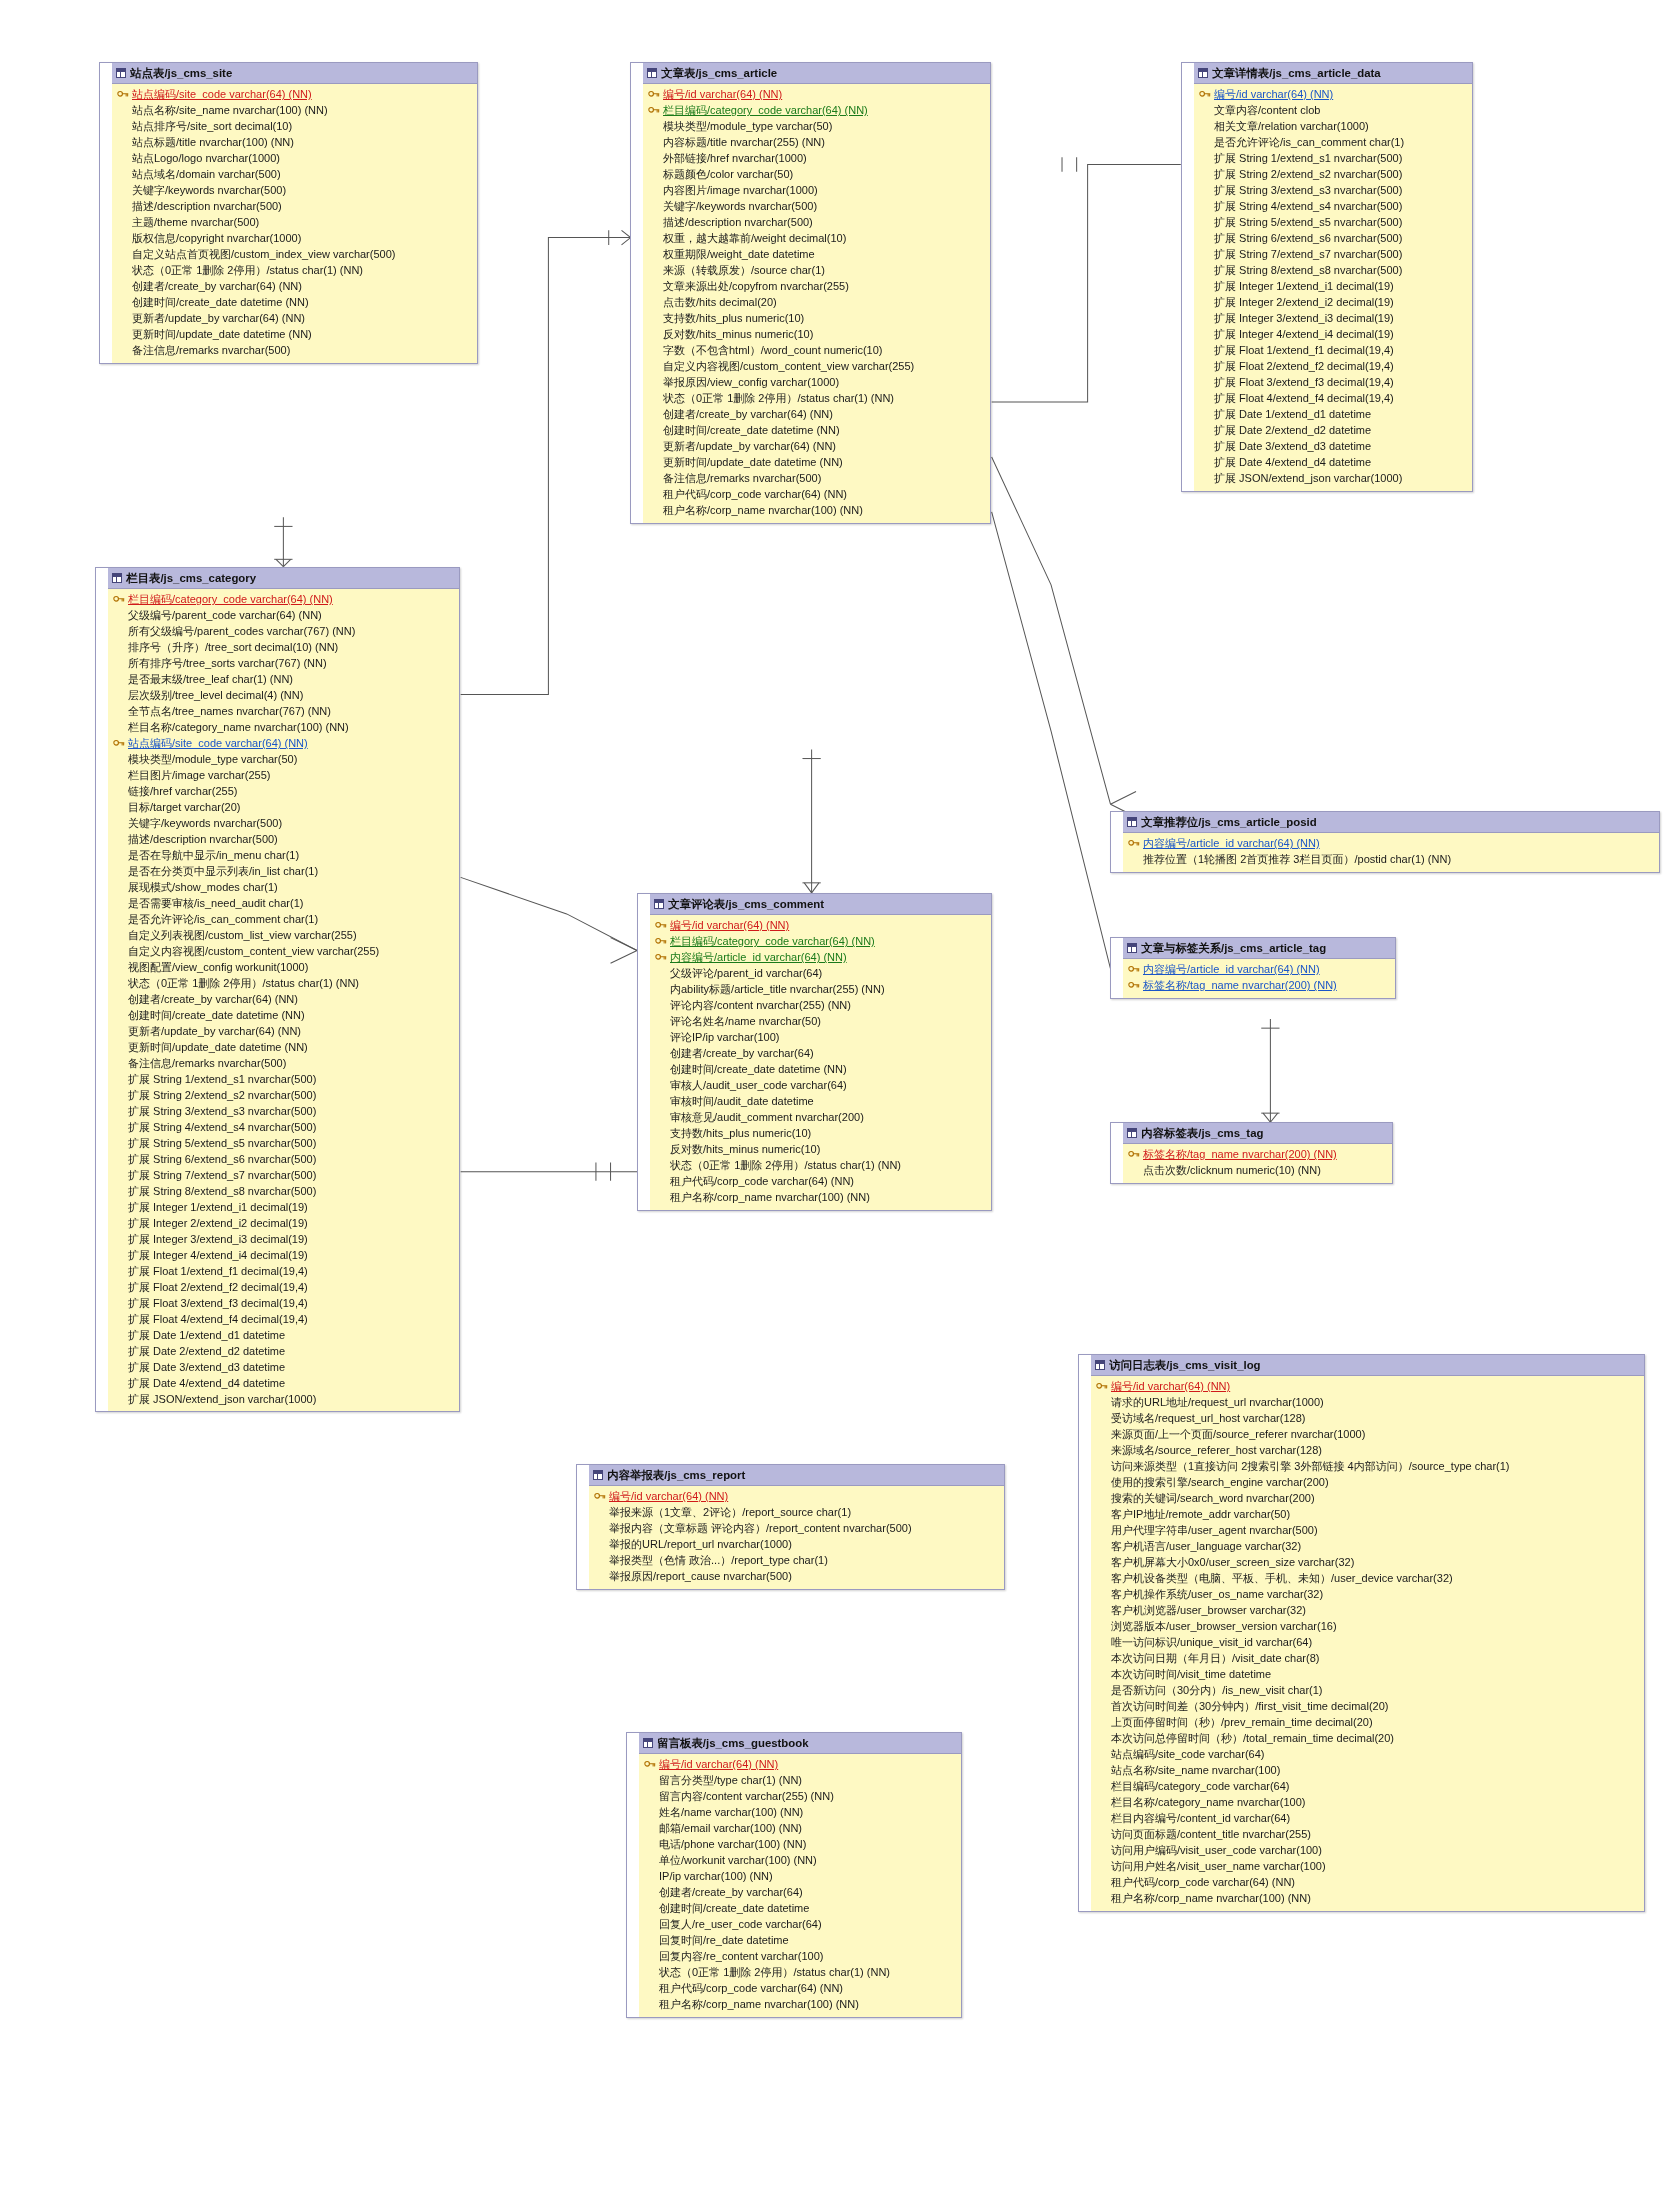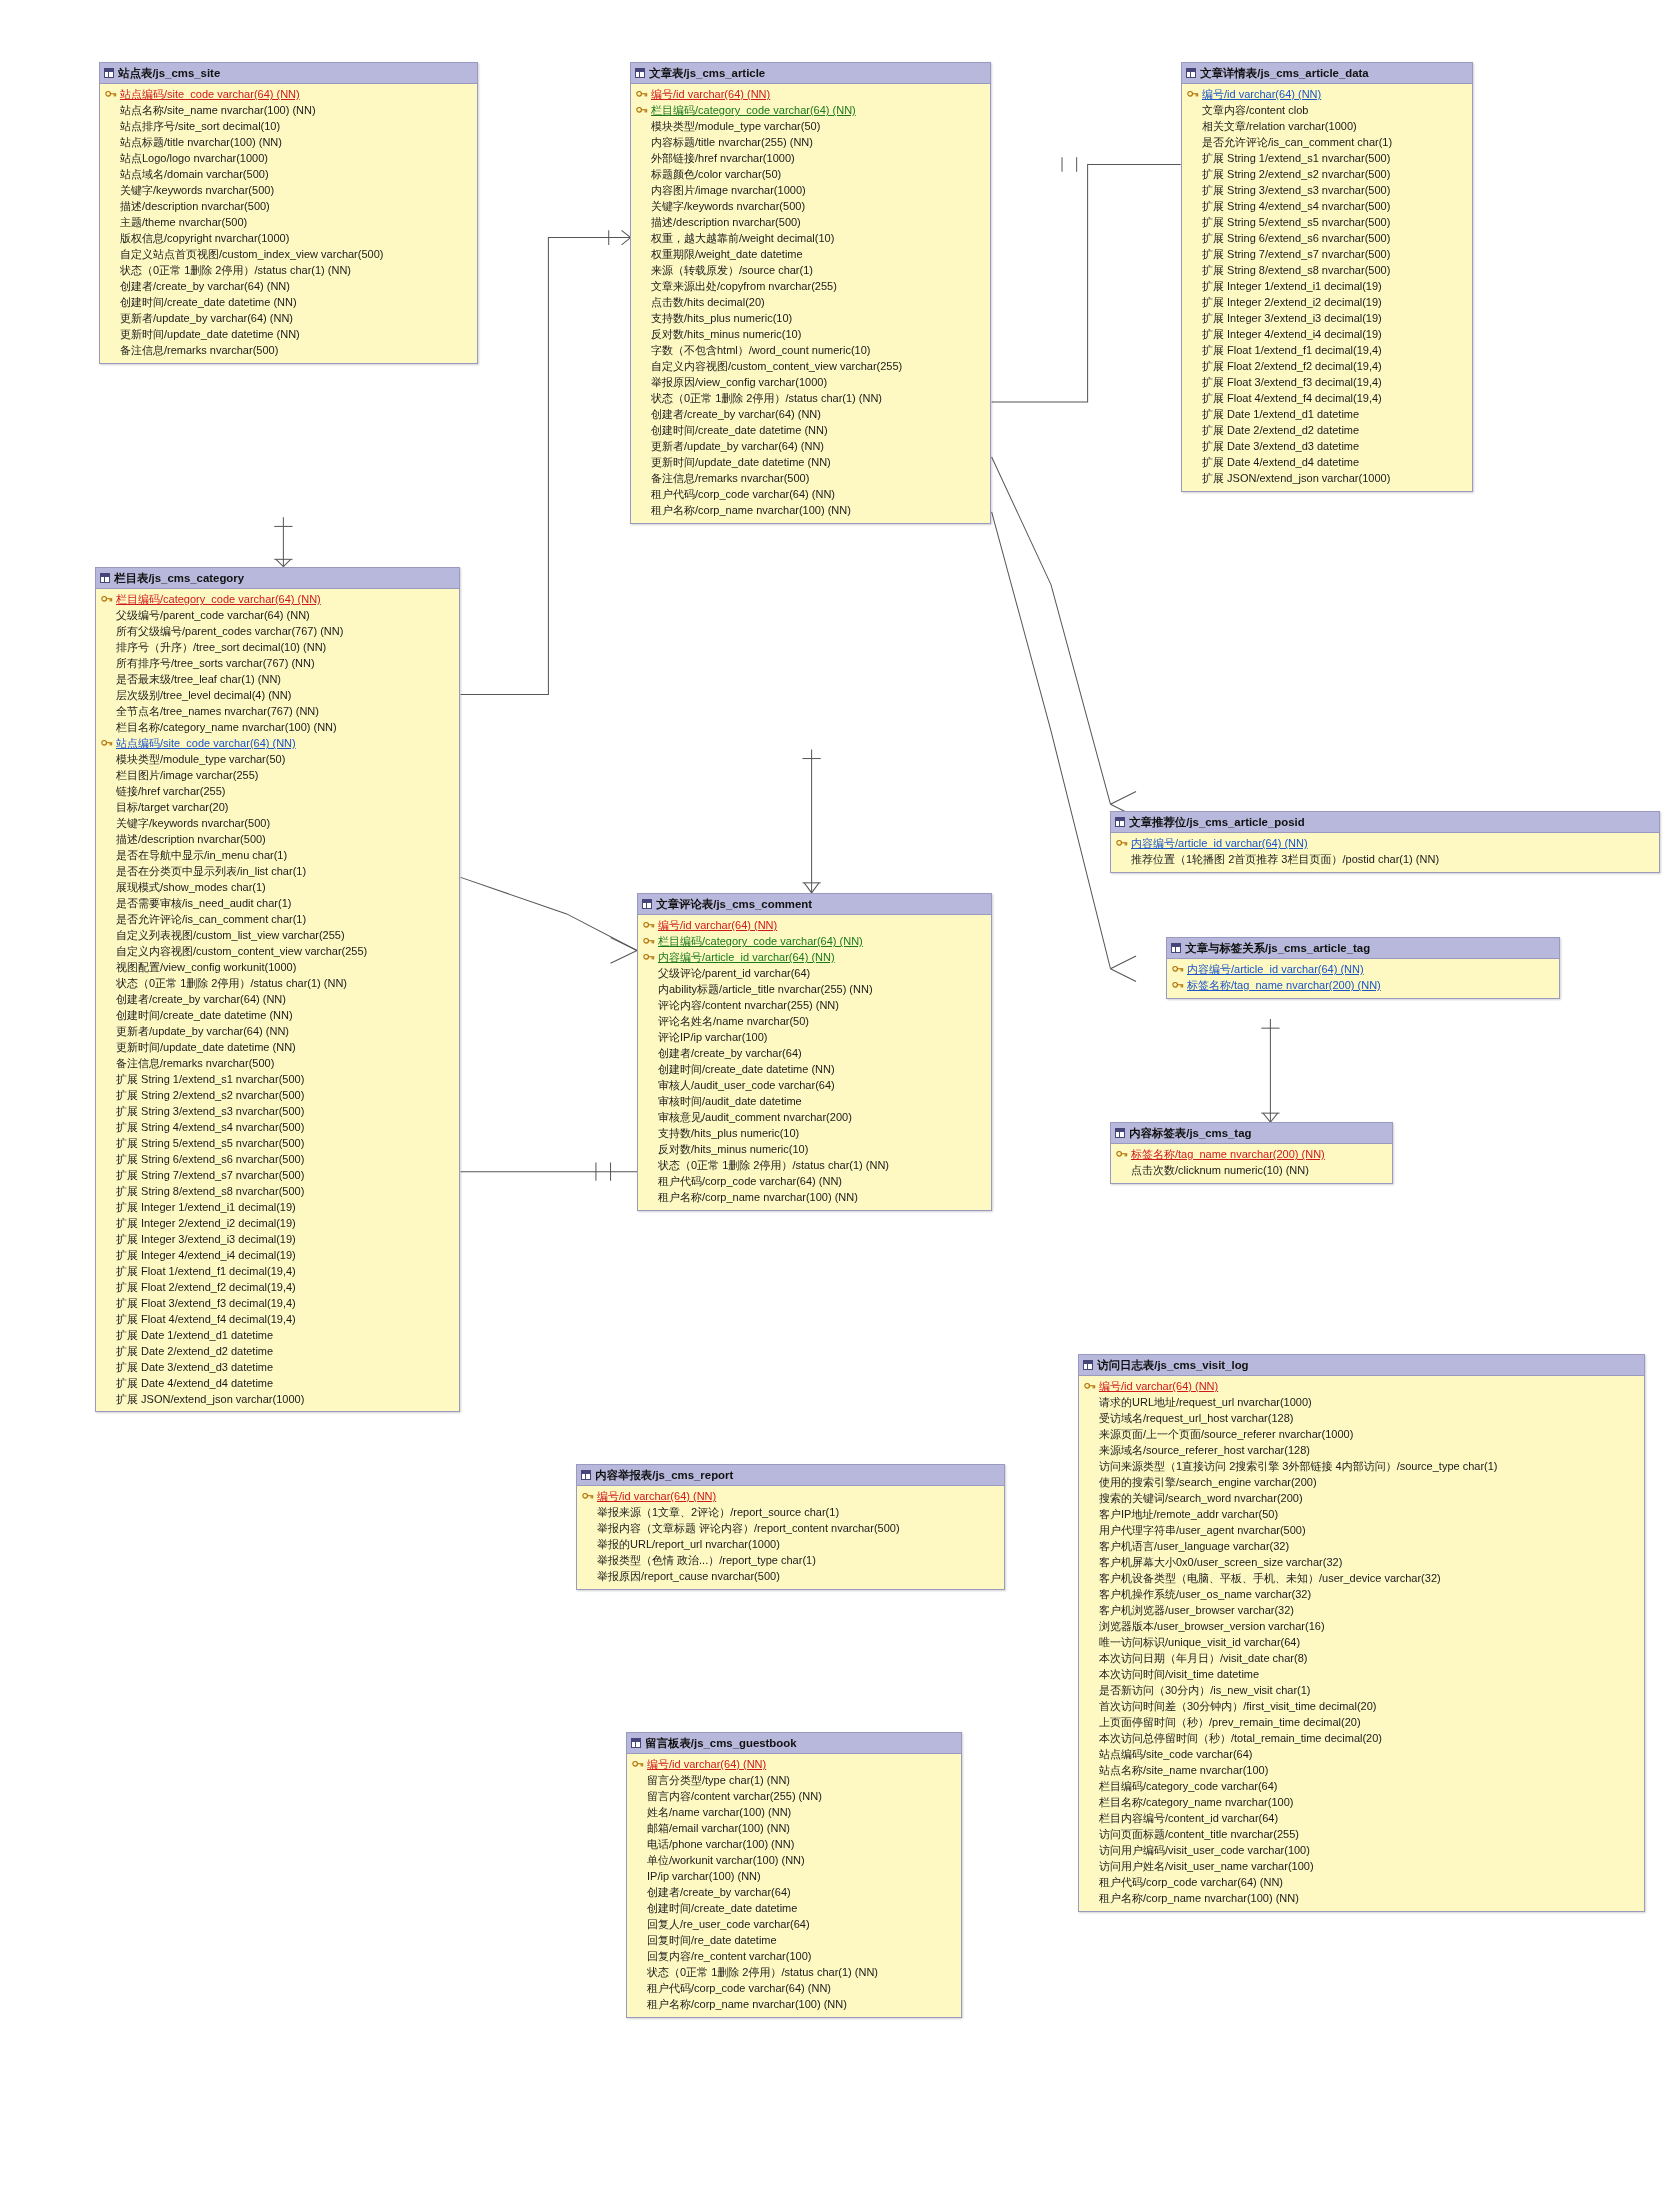--- a/index.html
+++ b/index.html
@@ -26,20 +26,21 @@
     width: 1668px;
     height: 2208px;
     pointer-events: none;
   }
   .entity {
     position: absolute;
     border: 0.9px solid #9a9ac0;
     background: #ffffff;
     box-shadow: 0.9px 0.9px 1.8px rgba(0,0,0,0.18);
     box-sizing: border-box;
+    padding-left: 12px;
   }
   .entity-header {
     background: #b8b8dc;
     border-bottom: 0.9px solid #9a9ac0;
     font-size: 11.4px;
     font-weight: bold;
     color: #111111;
     padding: 3.7px 5.5px 3.7px 3.7px;
     display: flex;
     align-items: center;
@@ -583,21 +584,21 @@
             <circle cx="4.2" cy="6.2" r="3.1" fill="none" stroke="#b07000" stroke-width="1.4"></circle>
             <path d="M7 6.2 H14.5 M12.2 6.2 V9.2 M14.2 6.2 V9" stroke="#b07000" stroke-width="1.4" fill="none" stroke-linecap="round"></path>
           </svg>
           <span class="ul">内容编号/article_id varchar(64) (NN)</span>
         </div>
         <div class="attr plain">
           <span>推荐位置（1轮播图 2首页推荐 3栏目页面）/postid char(1) (NN)</span>
         </div>
       </div>
     </div>
-    <div class="entity" style="left: 1166px; top: 937px; width: 394px; text-align: center;">
+    <div class="entity" style="left: 1110px; top: 937px; width: 286px; text-align: center;">
       <div class="entity-header">
         <span class="table-icon"></span>
         <span>文章与标签关系/js_cms_article_tag</span>
       </div>
       <div class="entity-body">
         <div class="attr pkfk">
           <svg class="key-icon" viewBox="0 0 16 13" xmlns="http://www.w3.org/2000/svg">
             <circle cx="4.2" cy="6.2" r="3.1" fill="none" stroke="#b07000" stroke-width="1.4"></circle>
             <path d="M7 6.2 H14.5 M12.2 6.2 V9.2 M14.2 6.2 V9" stroke="#b07000" stroke-width="1.4" fill="none" stroke-linecap="round"></path>
           </svg>

